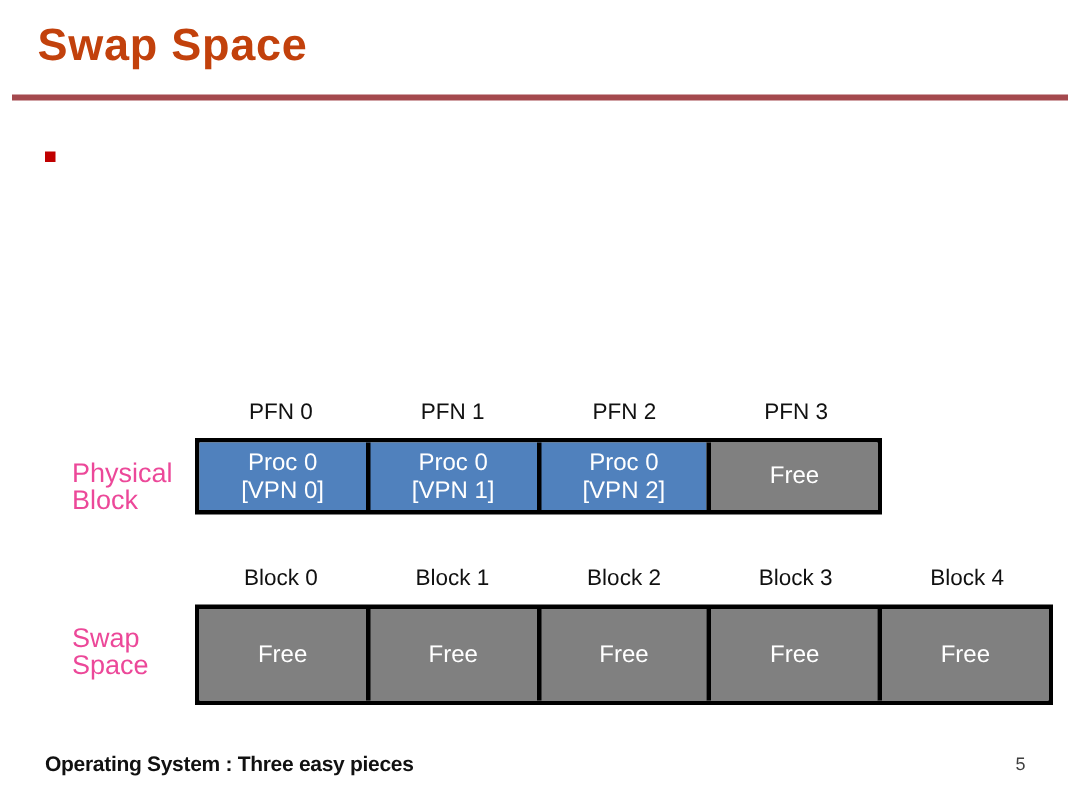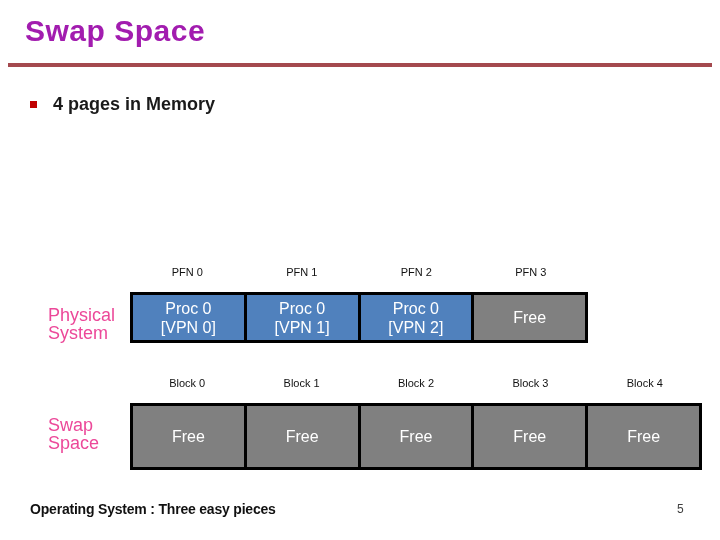--- a/index.html
+++ b/index.html
@@ -16,21 +16,21 @@
     overflow: hidden;
   }
   .slide-title {
     position: absolute;
     left: 25px;
     top: 14px;
     margin: 0;
     font-size: 30px;
     font-weight: bold;
     letter-spacing: 0.5px;
-    color: #a21caf;
+    color: #c2410c;
     white-space: nowrap;
   }
   .accent-line {
     position: absolute;
     left: 8px;
     top: 63px;
     width: 704px;
     height: 4px;
     background: var(--accent, #a4494e);
   }
@@ -67,21 +67,21 @@
   .label-swap     { top: 416px; }
 
   .hdr-row {
     position: absolute;
     display: flex;
     height: 20px;
   }
   .hdr-row .hdr {
     flex: 1 1 0;
     text-align: center;
-    font-size: 11px;
+    font-size: 15px;
     color: #111111;
     white-space: nowrap;
   }
   .pm-hdr-row   { left: 130px; top: 266px; width: 458px; }
   .swap-hdr-row { left: 130px; top: 377px; width: 572px; }
 
   .mem-row {
     position: absolute;
     display: flex;
     border: 3px solid var(--border, #000000);
@@ -127,26 +127,25 @@
 <body>
 
 <div class="slide" style="--accent: #a4494e; --bullet: #c00000; --used: #5081bd; --free: #808080; --border: #000000; --celltext: #ffffff;">
 
   <h1 class="slide-title">Swap Space</h1>
 
   <div class="accent-line"></div>
 
   <div class="bullet-row">
     <span class="bullet-marker"></span>
-    <span class="bullet-text">4 pages in Memory</span>
   </div>
 
   <div class="side-label label-physical">
     <div class="lbl-line">Physical</div>
-    <div class="lbl-line">System</div>
+    <div class="lbl-line">Block</div>
   </div>
 
   <div class="hdr-row pm-hdr-row">
       <div class="hdr">PFN 0</div>
       <div class="hdr">PFN 1</div>
       <div class="hdr">PFN 2</div>
       <div class="hdr">PFN 3</div>
     </div>
 
   <div class="mem-row pm-row">

